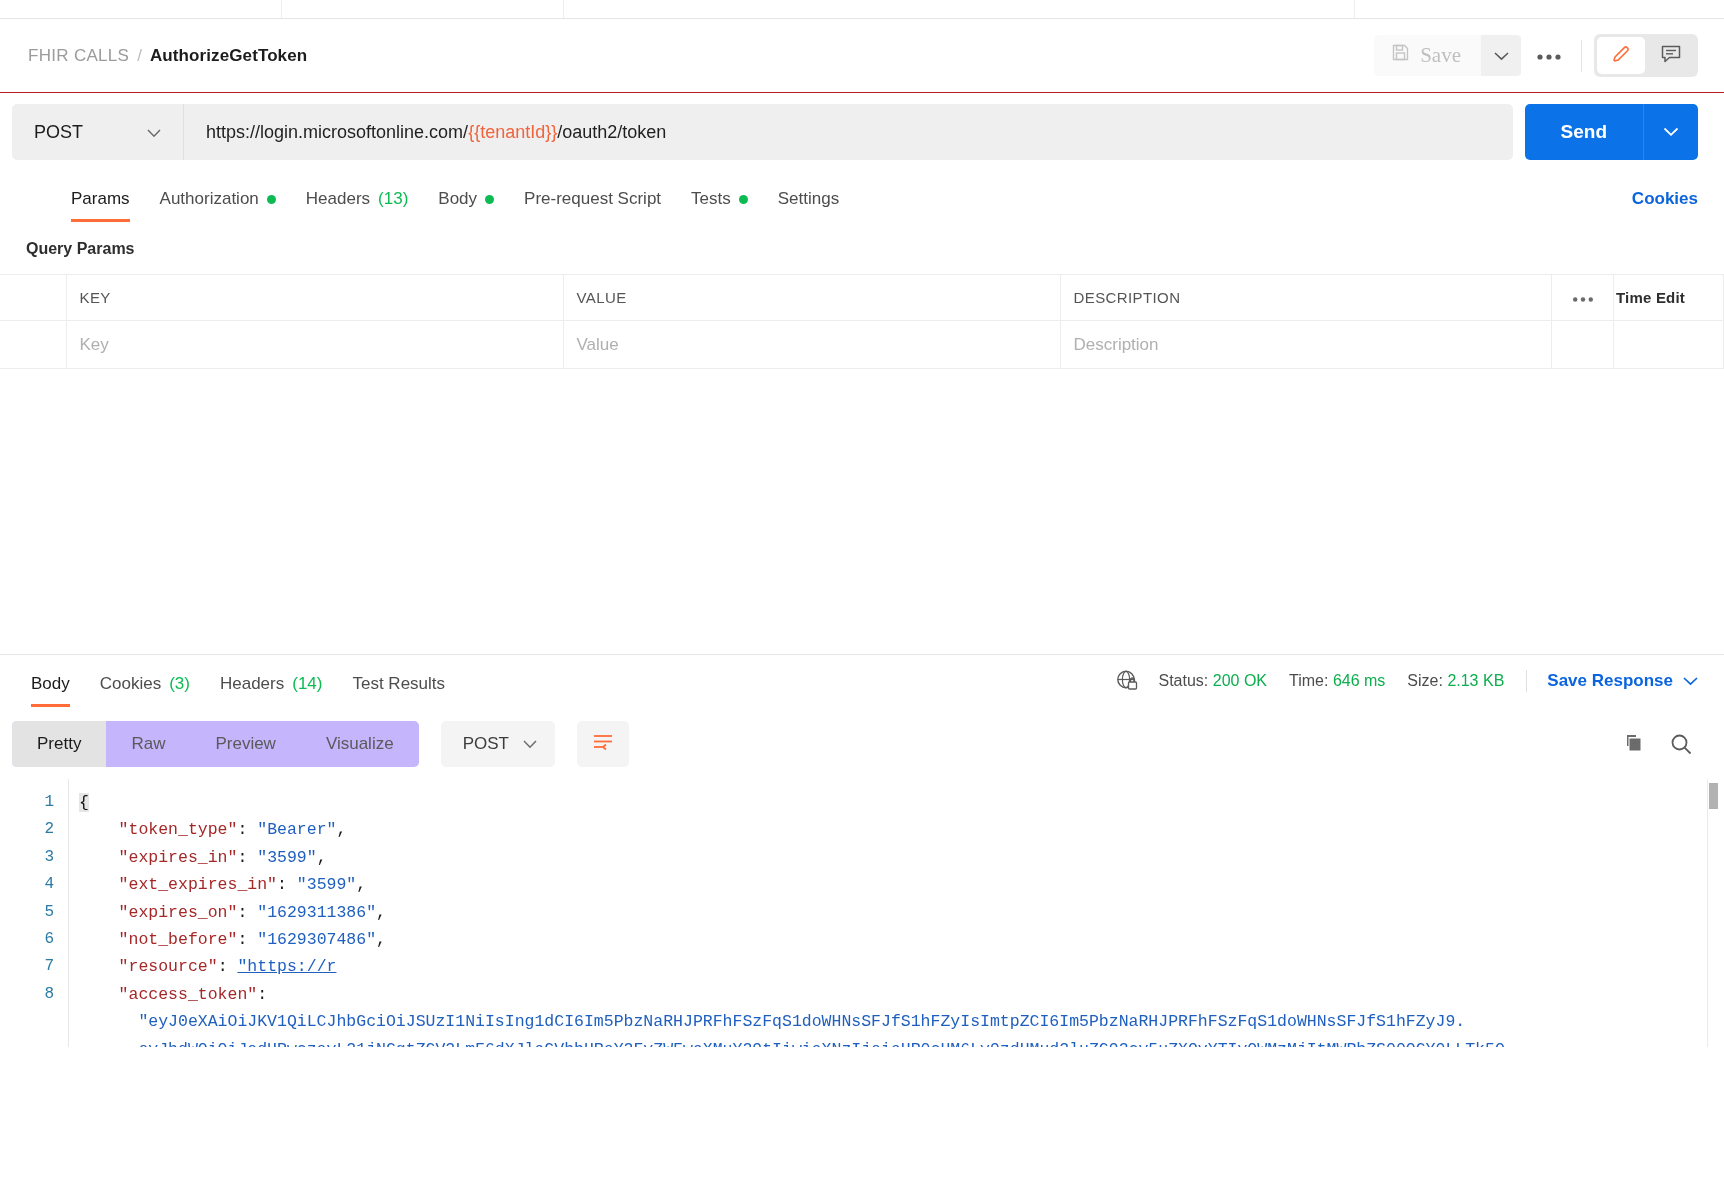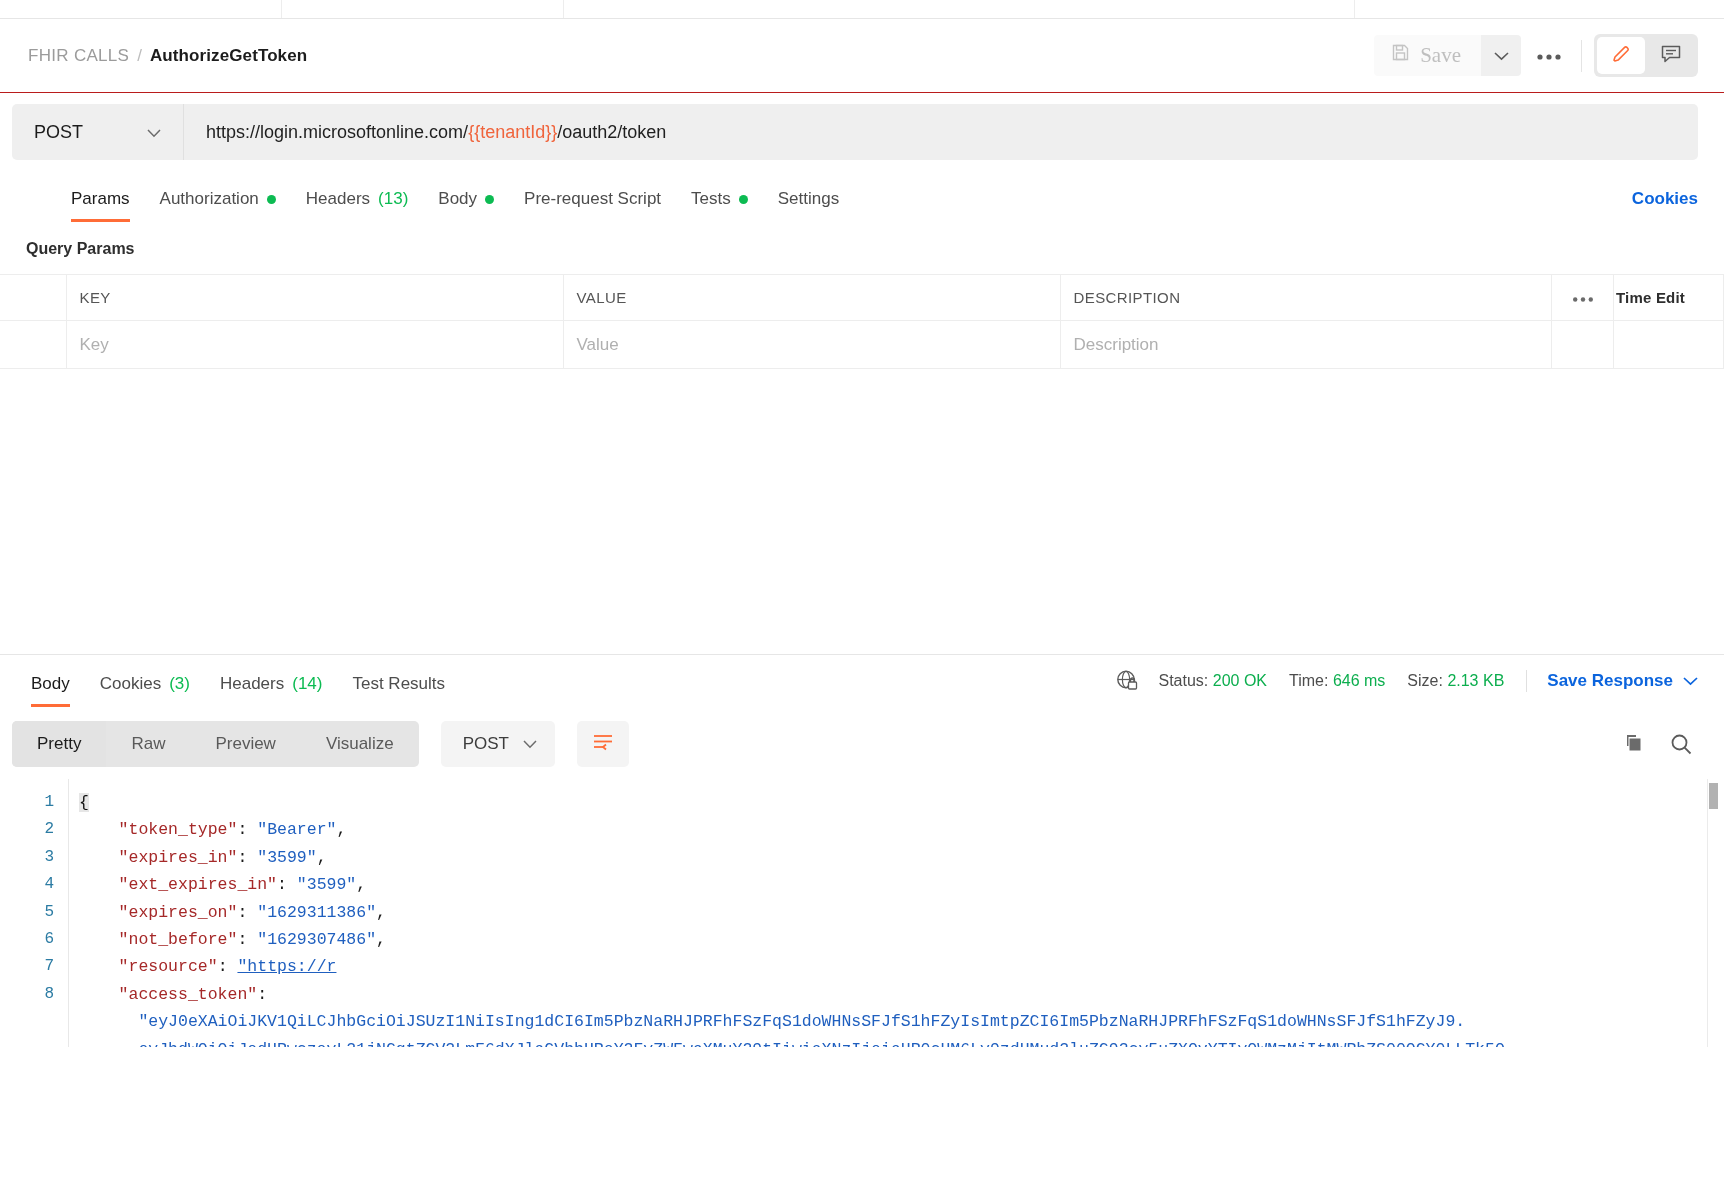--- a/index.html
+++ b/index.html
@@ -307,21 +307,21 @@
 
   
   .body-toolbar {
     display: flex;
     align-items: center;
     padding: 14px 26px 12px 12px;
     gap: 10px;
   }
   .seg {
     display: flex;
-    background: #e5e5e5;
+    background: #c4b5fd;
     border-radius: 5px;
     overflow: hidden;
     height: 46px;
   }
   .seg .sg {
     display: flex;
     align-items: center;
     padding: 0 25px;
     font-size: 17px;
     color: #5a5a5a;
@@ -484,20 +484,30 @@
       <span>
         <svg width="14" height="9" viewBox="0 0 14 9">
             <path d="M1 1l6 6.2L13 1" fill="none" stroke="#6b6b6b" stroke-width="1.5"></path>
           </svg>
       </span>
     </div>
     <div class="url-input">
       <span>https://login.microsoftonline.com/</span>
         <span class="var">{{tenantId}}</span>
         <span>/oauth2/token</span>
+    </div>
+  </div>
+  <div class="send-group">
+    <button class="send-btn">Send</button>
+    <div class="send-caret">
+      <span>
+        <svg width="16" height="10" viewBox="0 0 16 10">
+            <path d="M1.5 1.5l6.5 6.3 6.5-6.3" fill="none" stroke="#ffffff" stroke-width="1.8"></path>
+          </svg>
+      </span>
     </div>
   </div>
 </div>
 
 <div class="req-tabs">
   <div class="rtab active">
     <span>Params</span>
   </div>
   <div class="rtab">
     <span>Authorization</span>

